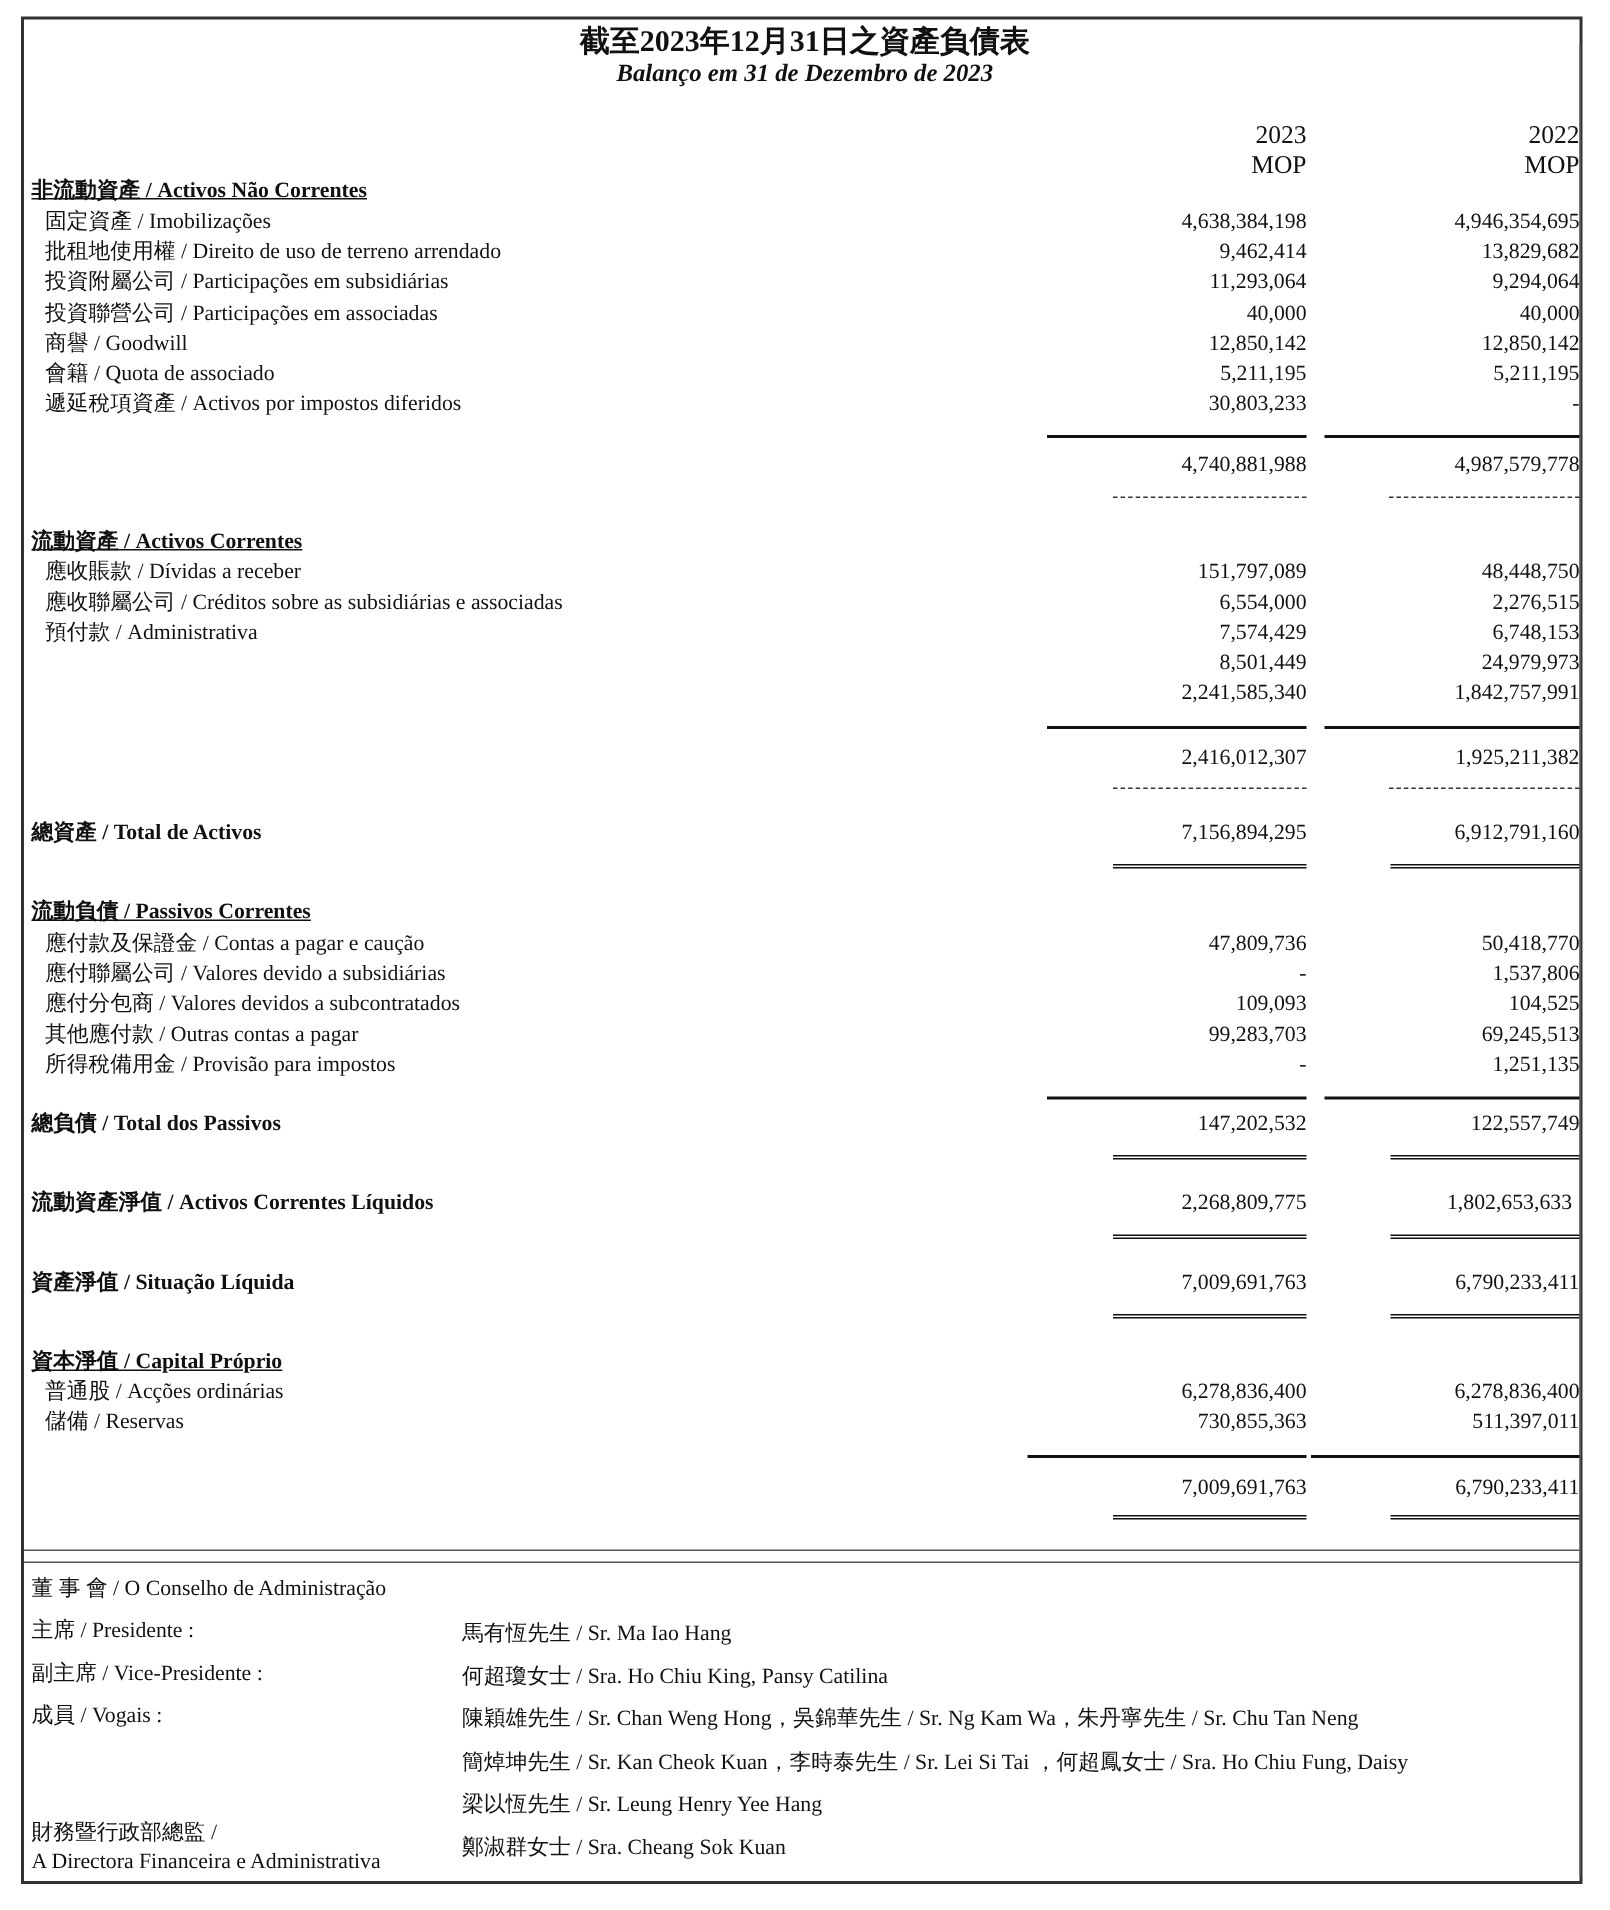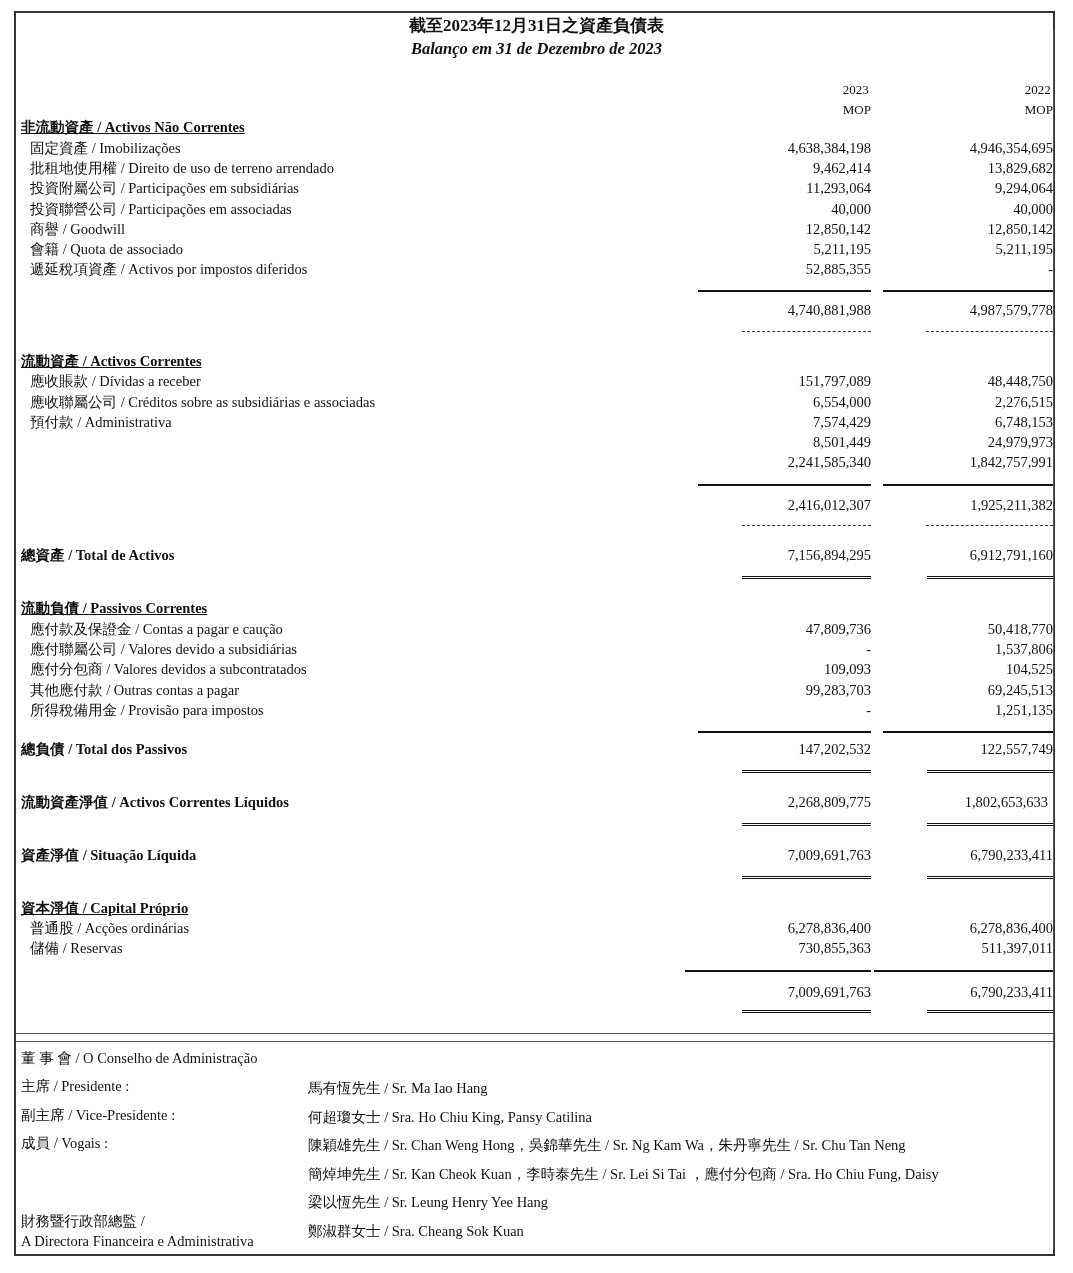--- a/index.html
+++ b/index.html
@@ -14,25 +14,25 @@
       border: 2px solid #333;
       box-sizing: border-box;
     }
     .frame-inner-right {
       position: absolute; left: 1053px; top: 30px; width: 0; height: 1220px;
       border-left: 1px solid #555;
     }
     .title {
       position: absolute; left: 0; width: 1073px; text-align: center; font-weight: bold;
     }
-    .title.zh { top: 14px; font-size: 17px; }
+    .title.zh { top: 14px; font-size: 20px; }
     .title.pt { top: 39px; font-size: 16.5px; font-style: italic; }
 
     .colhead {
-      position: absolute; text-align: left; font-size: 13px; line-height: 20px;
+      position: absolute; text-align: right; font-size: 17px; line-height: 20px;
     }
     .colhead.c1 { right: 202px; top: 80px; }
     .colhead.c2 { right: 20px; top: 80px; }
 
     .row { position: absolute; left: 0; width: 1073px; height: 20px; line-height: 20px; }
     .row .label { position: absolute; left: 30px; white-space: nowrap; }
     .row.section .label { left: 21px; font-weight: bold; text-decoration: underline; }
     .row.total .label { left: 21px; font-weight: bold; }
     .row .v1 { position: absolute; right: 202px; text-align: right; white-space: nowrap; }
     .row .v2 { position: absolute; right: 20px; text-align: right; white-space: nowrap; }
@@ -94,21 +94,21 @@
   <span class="v1">12,850,142</span>
   <span class="v2">12,850,142</span>
 </div>
 <div class="row" style="top:239px">
   <span class="label">會籍 / Quota de associado</span>
   <span class="v1">5,211,195</span>
   <span class="v2">5,211,195</span>
 </div>
 <div class="row" style="top:259px">
   <span class="label">遞延稅項資產 / Activos por impostos diferidos</span>
-  <span class="v1">52,885,355</span>
+  <span class="v1">30,803,233</span>
   <span class="v2">-</span>
 </div>
 <div class="line solid" style="top:290px; left:698px; width:173px"></div>
 <div class="line solid" style="top:290px; left:883px; width:170px"></div>
 <div class="row" style="top:300px">
   <span class="v1">4,740,881,988</span>
   <span class="v2">4,987,579,778</span>
 </div>
 <div class="line dashed" style="top:331px; left:742px; width:129px"></div>
 <div class="line dashed" style="top:331px; left:926px; width:127px"></div>
@@ -245,21 +245,21 @@
 </div>
 <div class="board" style="top:1106px">
   <span class="b-label">副主席 / Vice-Presidente :</span>
   <span class="b-name" style="top:2px">何超瓊女士 / Sra. Ho Chiu King, Pansy Catilina</span>
 </div>
 <div class="board" style="top:1134px">
   <span class="b-label">成員 / Vogais :</span>
   <span class="b-name" style="top:2px">陳穎雄先生 / Sr. Chan Weng Hong，吳錦華先生 / Sr. Ng Kam Wa，朱丹寧先生 / Sr. Chu Tan Neng</span>
 </div>
 <div class="board" style="top:1165px">
-  <span class="b-name">簡焯坤先生 / Sr. Kan Cheok Kuan，李時泰先生 / Sr. Lei Si Tai ，應付分包商 / Sra. Ho Chiu Fung, Daisy</span>
+  <span class="b-name">簡焯坤先生 / Sr. Kan Cheok Kuan，李時泰先生 / Sr. Lei Si Tai ，何超鳳女士 / Sra. Ho Chiu Fung, Daisy</span>
 </div>
 <div class="board" style="top:1193px">
   <span class="b-name">梁以恆先生 / Sr. Leung Henry Yee Hang</span>
 </div>
 <div class="board" style="top:1212px">
   <span class="b-label">財務暨行政部總監 /</span>
 </div>
 <div class="board" style="top:1233px">
   <span class="b-label">A Directora Financeira e Administrativa</span>
 </div>

